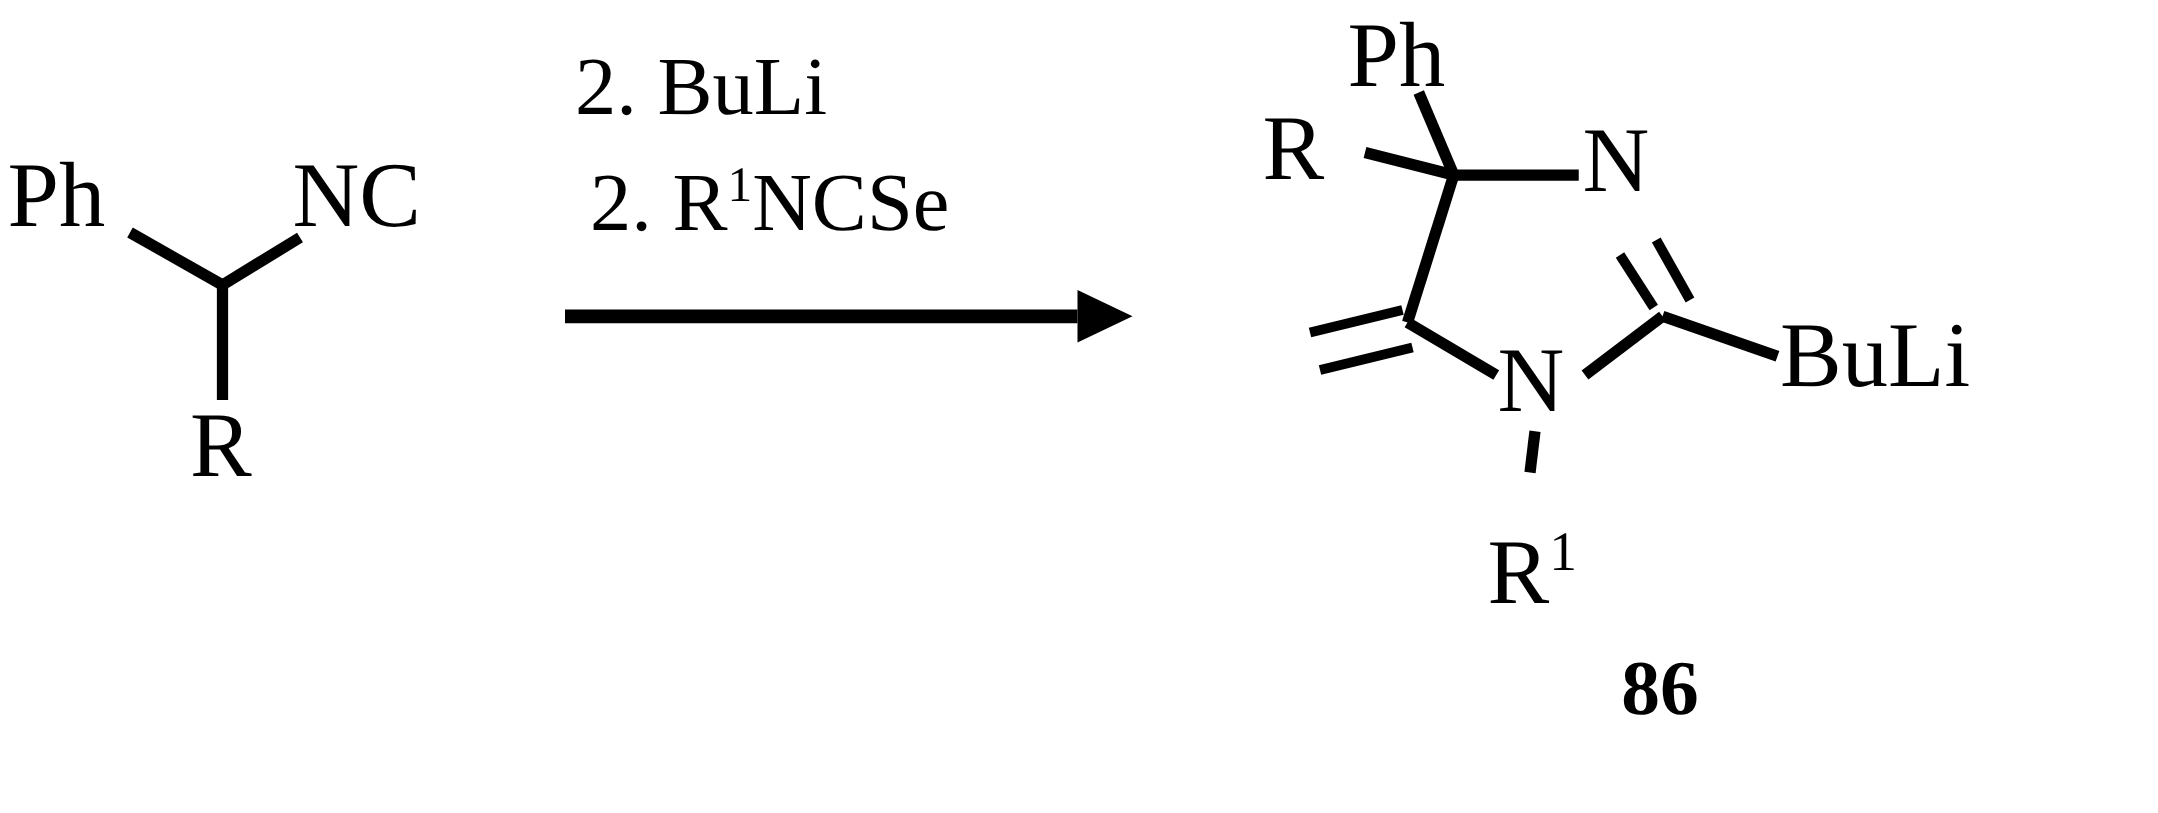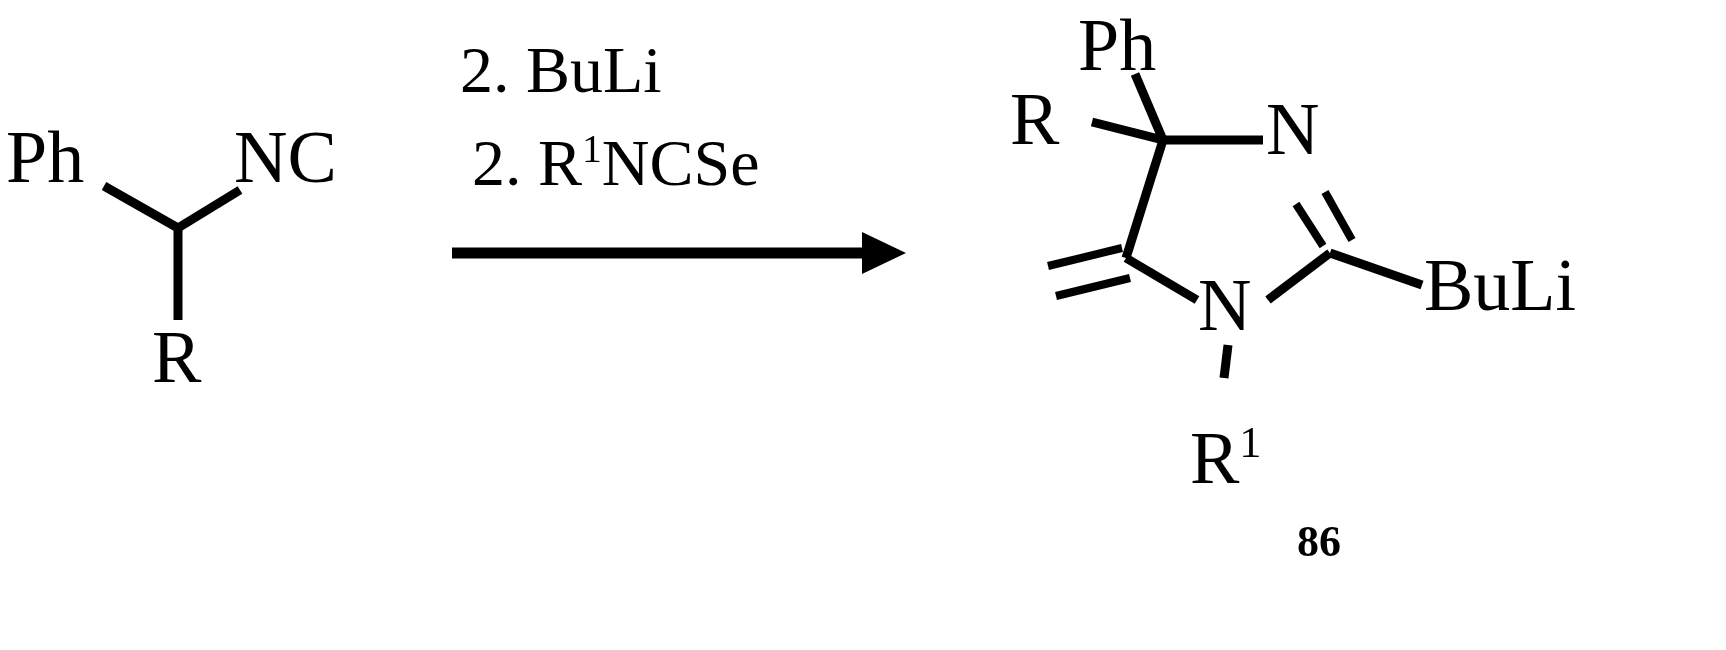--- a/index.html
+++ b/index.html
@@ -2,21 +2,21 @@
 <html><head>
 <meta charset="utf-8">
 <style>
   html,body{margin:0;padding:0;background:#ffffff;}
   body{width:1726px;height:650px;position:relative;overflow:hidden;
        font-family:"Liberation Serif","DejaVu Serif",serif;color:#000;}
   .scheme{position:absolute;inset:0;}
   .lbl{position:absolute;white-space:nowrap;line-height:1;color:#000;}
   .atom{font-size:74px;}
   .cond{font-size:66px;}
-  .cnum{font-size:44px;font-weight:bold;}
+  .cnum{font-size:62px;font-weight:bold;}
   .sup{font-size:0.60em;vertical-align:super;line-height:0;}
   svg{position:absolute;left:0;top:0;overflow:visible;}
   .bond{stroke:#000;stroke-width:9;stroke-linecap:butt;fill:none;}
   .bond-thin{stroke:#000;stroke-width:8;stroke-linecap:butt;fill:none;}
   .arrowline{stroke:#000;stroke-width:11;fill:none;}
   .arrowhead{fill:#000;stroke:none;}
 </style>
 </head>
 <body>
 

